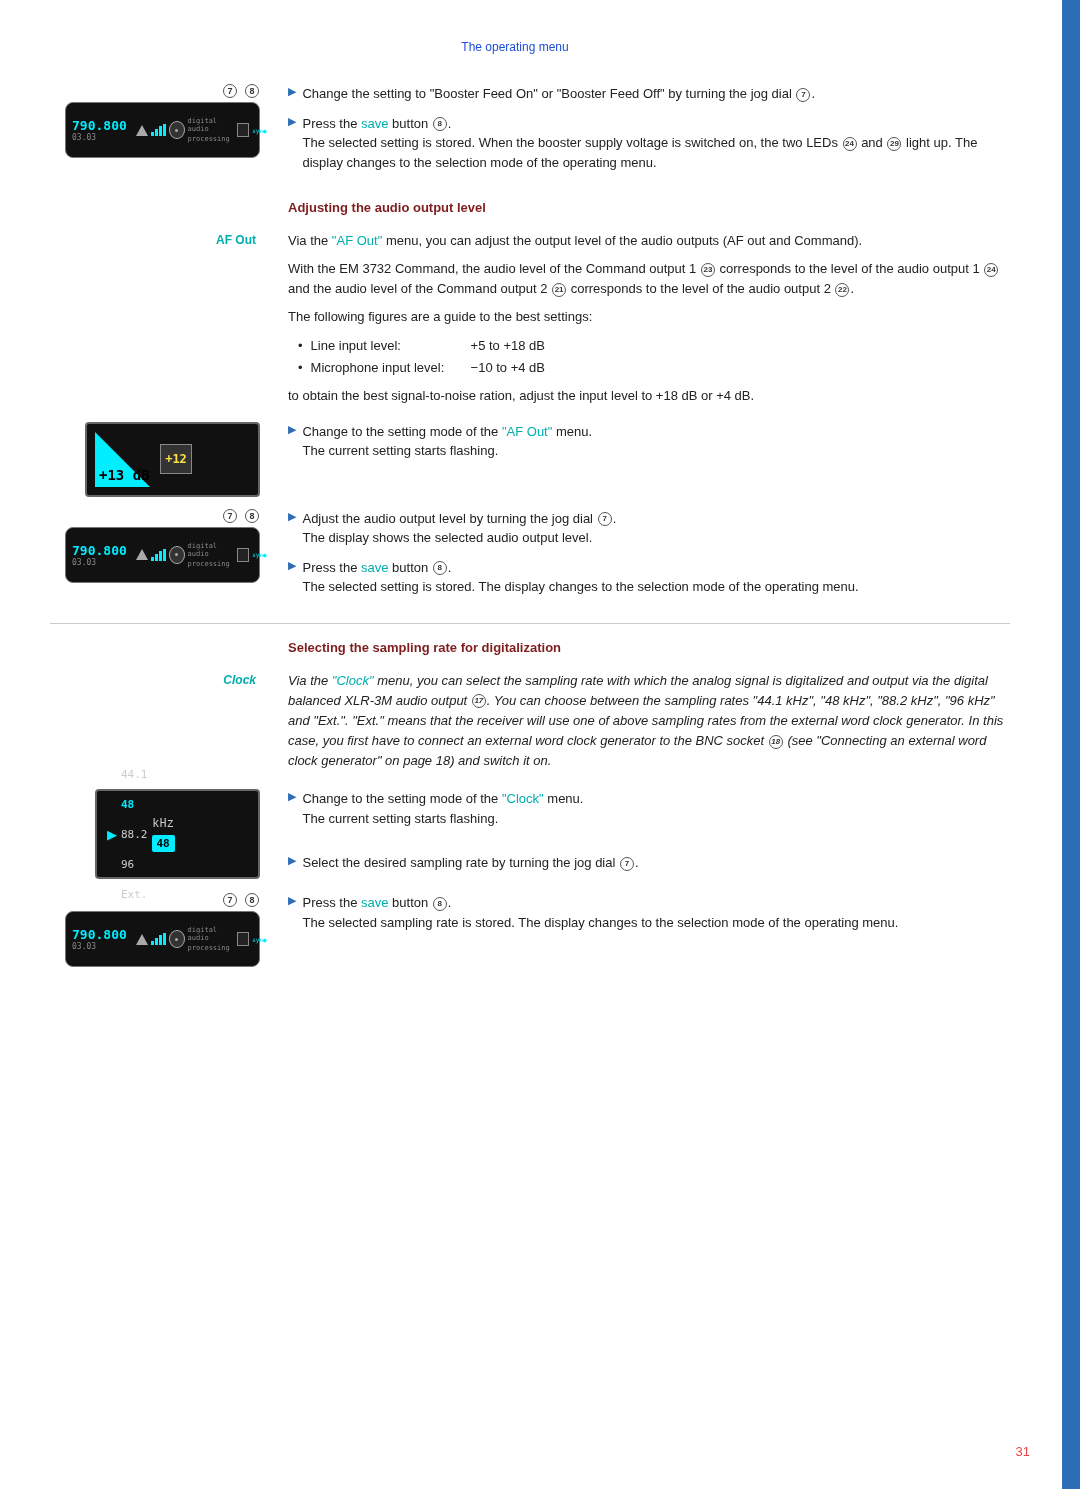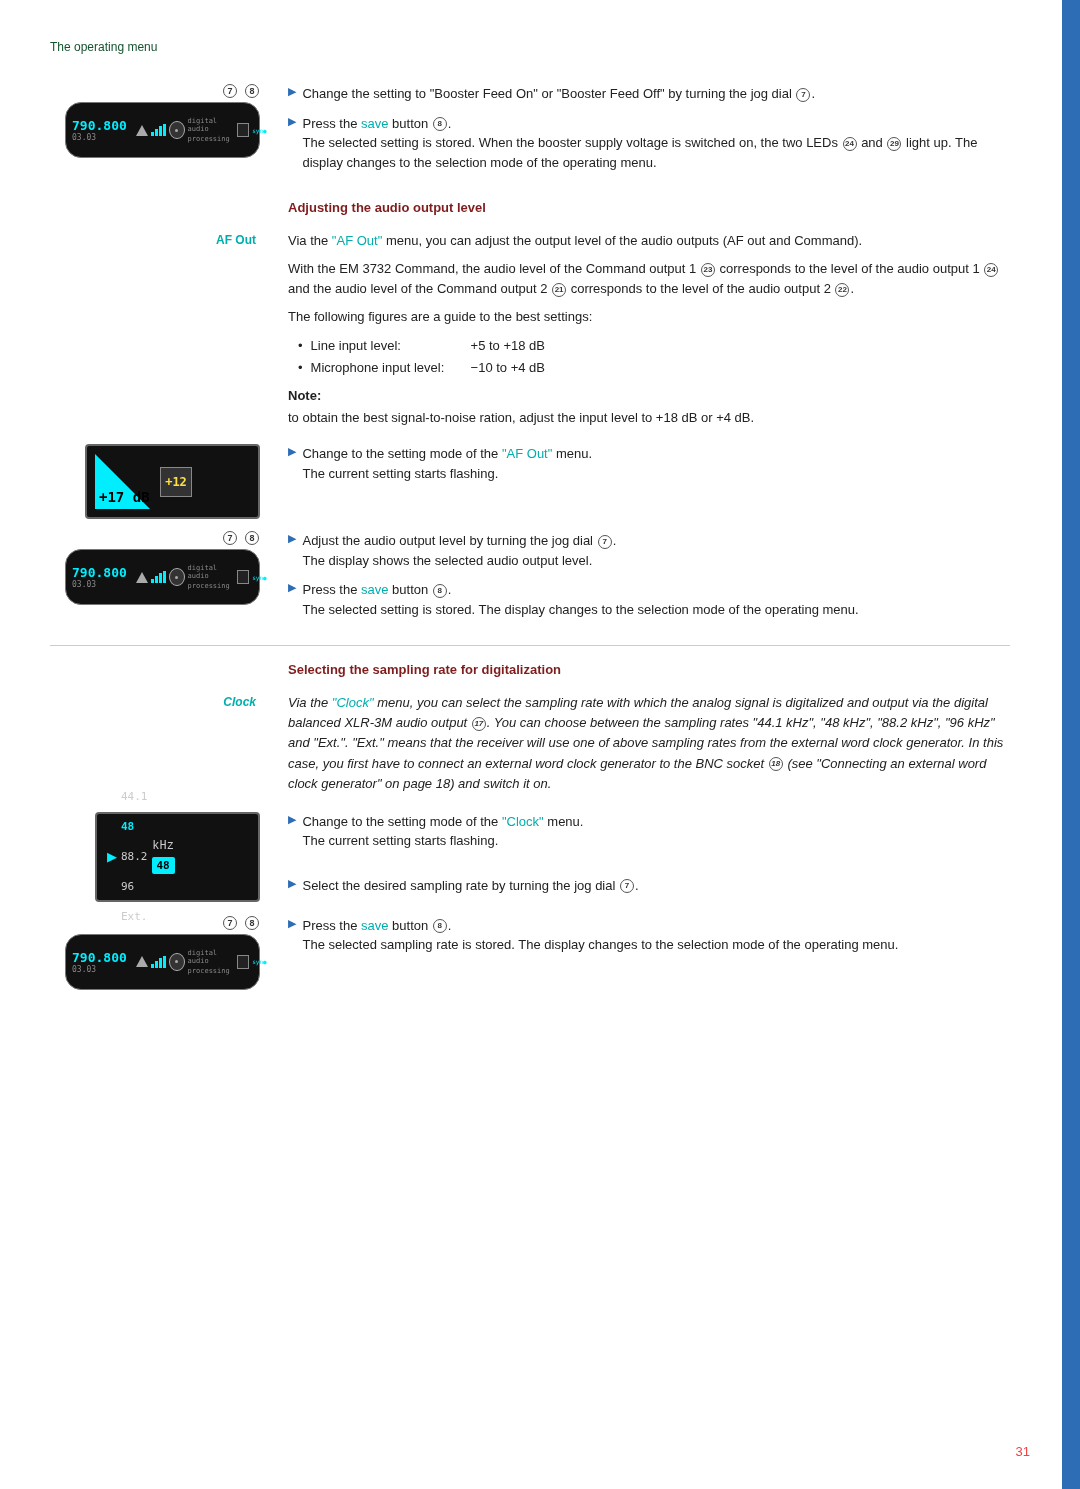--- a/index.html
+++ b/index.html
@@ -24,23 +24,23 @@
       right: 0;
       top: 0;
       height: 100%;
     }
     .content-area {
       flex: 1;
       padding: 40px 50px 40px 50px;
       max-width: 1060px;
     }
     .header-line {
-      text-align: left;
+      text-align: center;
       font-size: 12px;
-      color: #14532d;
+      color: #1d4ed8;
       margin-bottom: 30px;
       padding-right: 30px;
     }
     .section {
       display: flex;
       flex-direction: row;
       margin-bottom: 18px;
       gap: 18px;
     }
     .left-col {
@@ -203,21 +203,21 @@
       margin: 16px 0;
     }
     .top-device-row {
       display: flex;
       flex-direction: column;
       align-items: flex-end;
     }
     .device-full {
       background: #111;
       border: 1.5px solid #777;
-      border-radius: 16px;
+      border-radius: 8px;
       width: 195px;
       height: 56px;
       display: flex;
       flex-direction: row;
       align-items: center;
       padding: 4px 6px;
       gap: 4px;
       margin-bottom: 3px;
     }
     .df-left {
@@ -448,33 +448,32 @@
             <span class="dot-label">Line input level:</span>
             <span class="dot-value">+5  to  +18 dB</span>
           </div>
           <div class="dot-list-item">
             <span class="dot-bullet">•</span>
             <span class="dot-label">Microphone input level:</span>
             <span class="dot-value">−10  to   +4 dB</span>
           </div>
         </div>
         <div class="note-block">
-          <div class="note-label">Note:</div>
           <p class="para">to obtain the best signal-to-noise ration, adjust the input level to +18 dB or +4 dB.</p>
         </div>
       </div>
     </div>
 
     <div class="section" style="margin-bottom: 6px;">
       <div class="left-col" style="align-items:flex-end;">
 
         <div class="display-12db">
           <div class="db-triangle-area">
             <div class="db-triangle"></div>
-            <span class="db-label">+17 dB</span>
+            <span class="db-label">+13 dB</span>
           </div>
           <div class="db-right-panel">
             <div class="db-box">
               <span class="db-box-val">+12</span>
             </div>
           </div>
         </div>
       </div>
       <div class="right-col">
         <div class="bullet-item">

